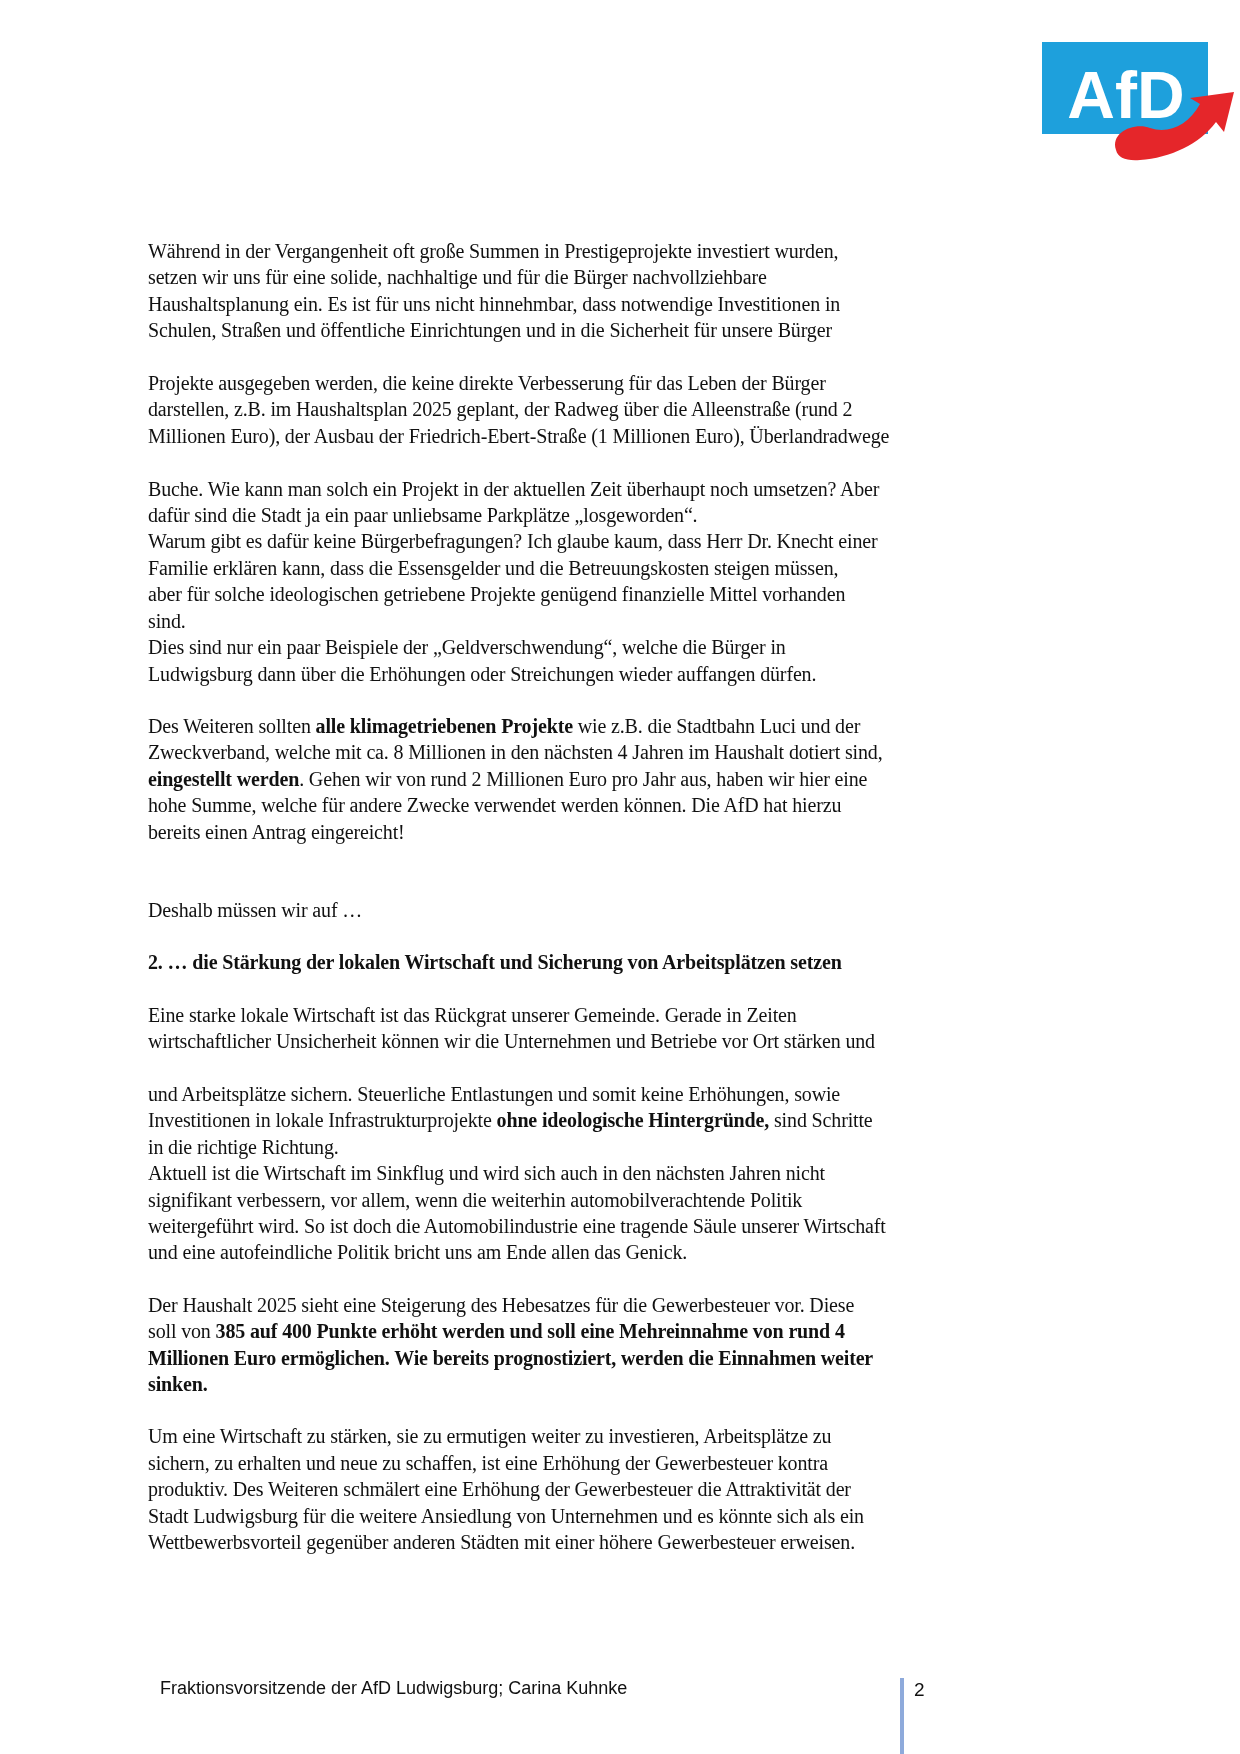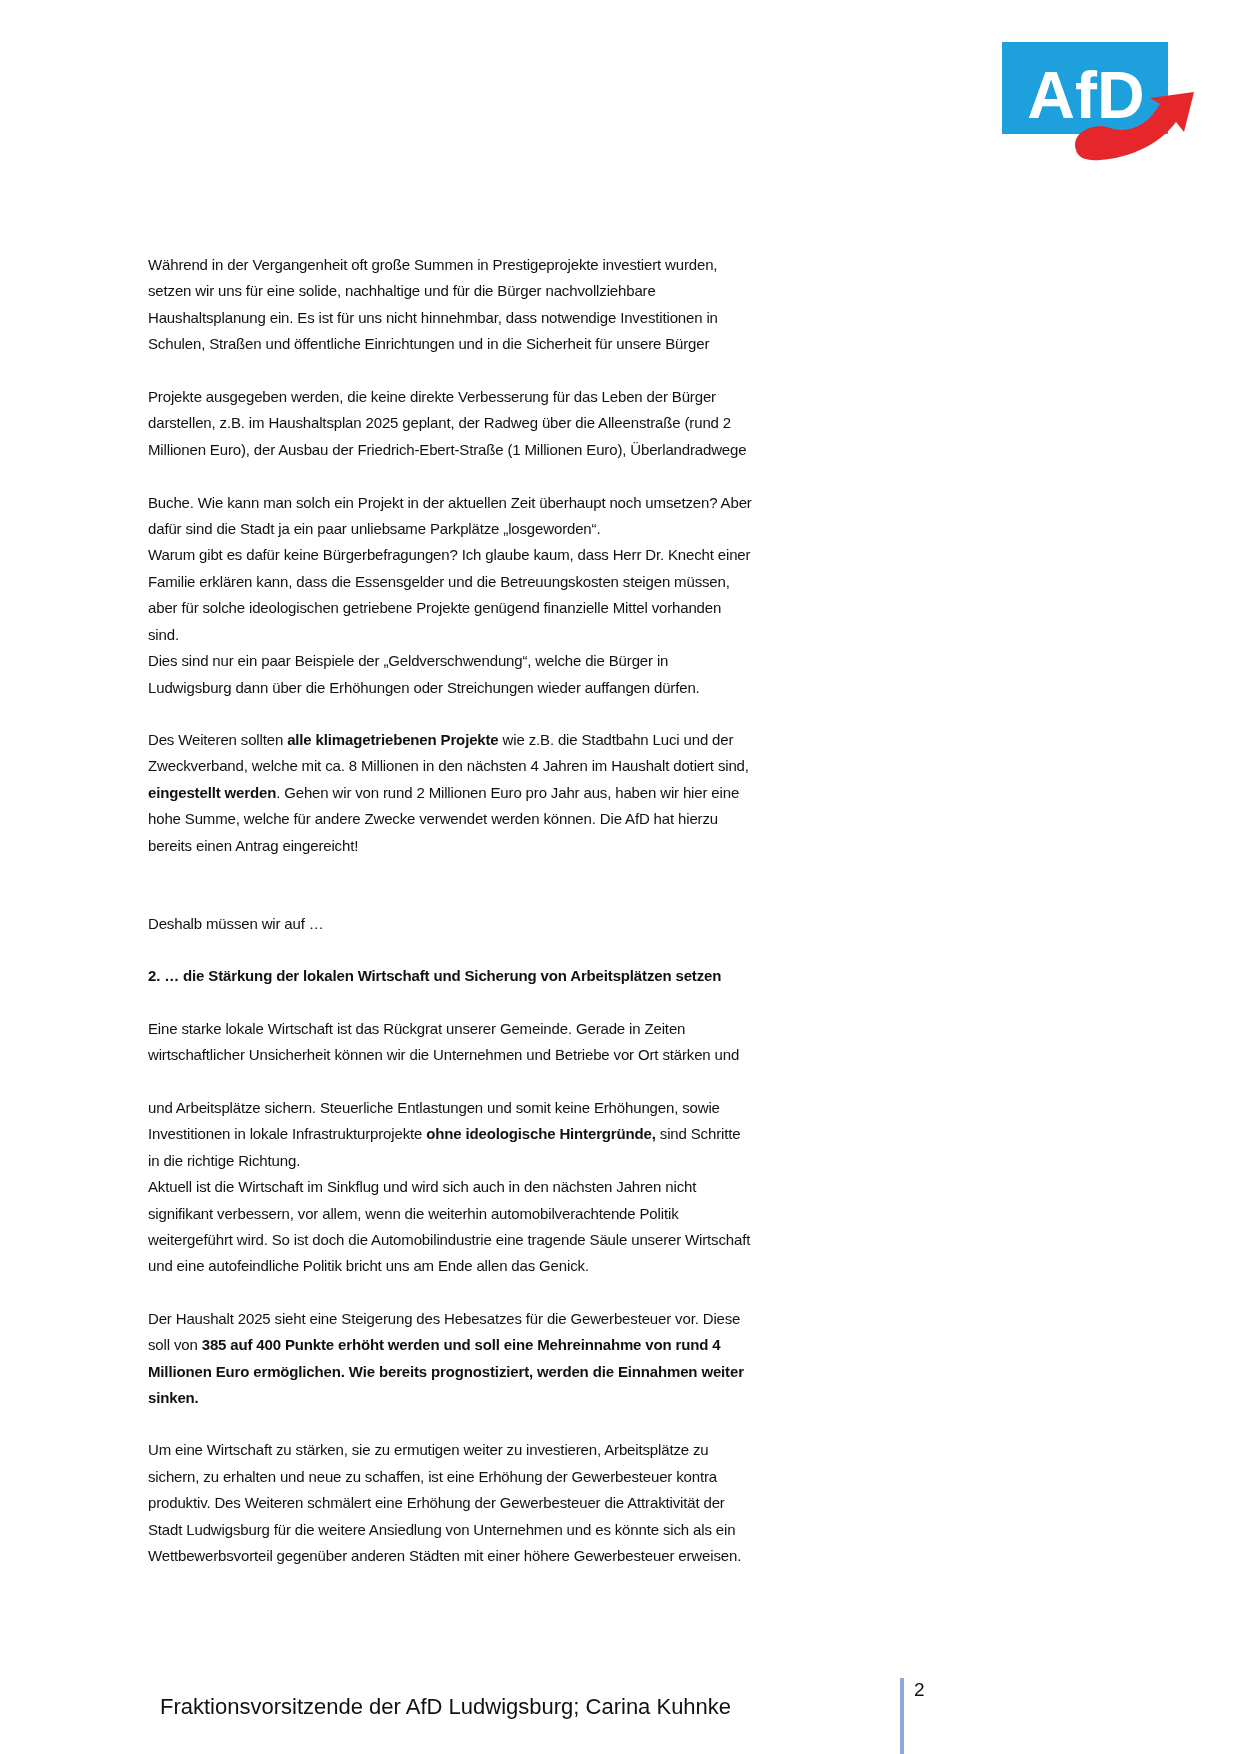--- a/index.html
+++ b/index.html
@@ -1,26 +1,26 @@
 <!DOCTYPE html>
 <html><head>
 <meta charset="utf-8">
 <style>
   html, body { margin: 0; padding: 0; background: #ffffff; }
   body { width: 1240px; height: 1754px; position: relative; overflow: hidden;
          font-family: "Liberation Sans", sans-serif; color: #111; }
-  .logo { position: absolute; left: 1000px; top: 40px; width: 196px; height: 126px; }
-  .content { position: absolute; left: 148px; top: 252px; width: 960px;
-             font-size: 15px; line-height: 26.4px; letter-spacing: -0.15px; }
+  .logo { position: absolute; left: 1040px; top: 40px; width: 196px; height: 126px; }
+  .content { position: absolute; left: 148px; top: 238px; width: 960px;
+             font-size: 20px; line-height: 26.4px; letter-spacing: -0.15px; font-family: Liberation Serif, serif; }
   .content p { margin: 0; }
   .gap { height: 26px; }
   .gap2 { height: 52px; }
   .heading { font-weight: bold; }
   b { font-weight: bold; }
-  .footer-text { position: absolute; left: 160px; top: 1678px; font-size: 22px; color: #111; margin-top: 16px; }
+  .footer-text { position: absolute; left: 160px; top: 1678px; font-size: 18px; color: #111; }
   .page-divider { position: absolute; left: 900px; top: 1678px; width: 4px; height: 76px; background: #8eaadb; }
   .page-num { position: absolute; left: 914px; top: 1679px; font-size: 19px; color: #111; }
 </style>
 </head>
 <body>
 
 <div class="logo">
   <svg width="196" height="126" viewBox="0 0 196 126">
     <rect x="2" y="2" width="166" height="92" fill="#1ea0dc"></rect>
     <text x="86" y="78" text-anchor="middle" font-family="Liberation Sans, sans-serif" font-weight="bold" font-size="66" fill="#ffffff">AfD</text>

